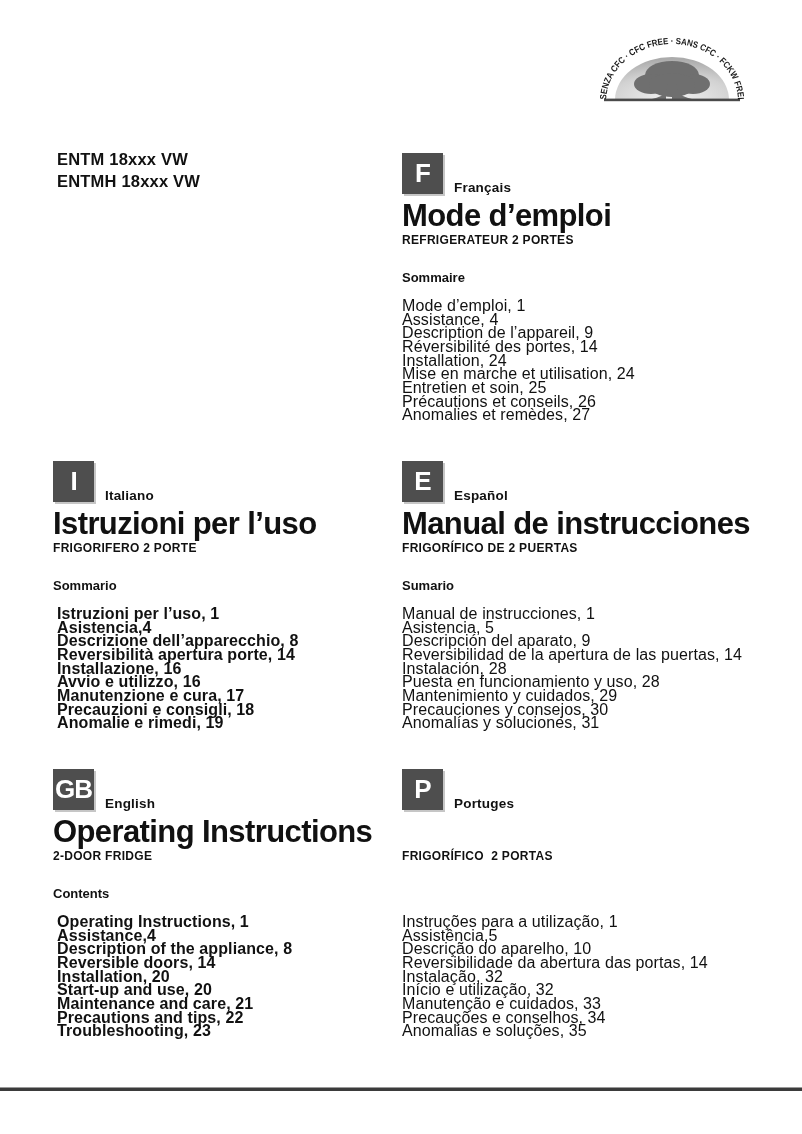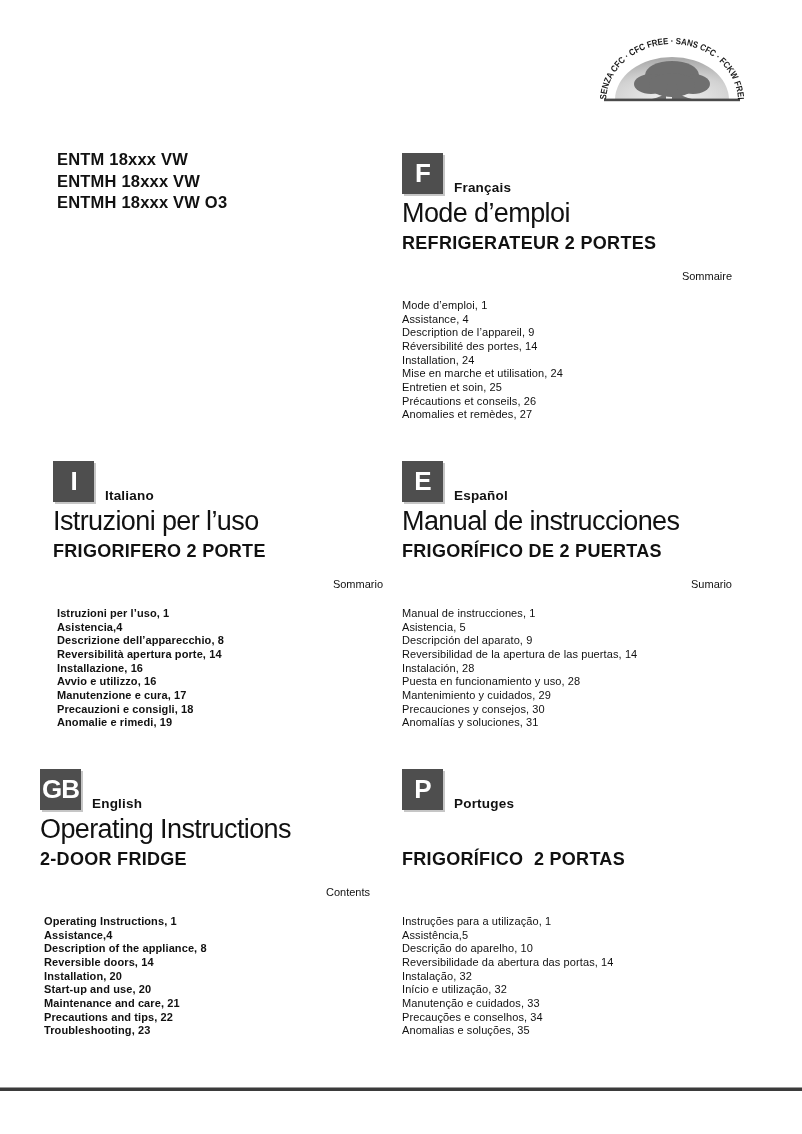--- a/index.html
+++ b/index.html
@@ -13,42 +13,42 @@
     font-weight:bold; font-size:16.5px; line-height:21.5px;
     letter-spacing:.2px; white-space:pre;
   }
   
   .logo { position:absolute; left:592px; top:34px; }
   
   .section { position:absolute; width:335px; height:280px; }
   .sec-fr { left:402px; top:153px; }
   .sec-it { left:53px;  top:461px; }
   .sec-es { left:402px; top:461px; }
-  .sec-gb { left:40px;  top:769px; }
+  .sec-gb { left:53px;  top:769px; }
   .sec-pt { left:402px; top:769px; }
   .badge {
     position:absolute; left:0; top:0; width:41px; height:41px;
     background:#4e4e4e; color:#fff; display:flex; align-items:center; justify-content:center;
     font-weight:bold; font-size:26px; letter-spacing:-1px;
     box-shadow:2px 2px 0 #c6c6c6;
   }
   .lang-label { position:absolute; left:52px; top:11px; font-size:13.5px; font-weight:bold; letter-spacing:.2px;margin-top:16px; }
   .sec-title {
     position:absolute; left:0; top:45px;
-    font-size:27px; font-weight:normal; letter-spacing:-.6px; white-space:nowrap;
+    font-size:31px; font-weight:bold; letter-spacing:-.6px; white-space:nowrap;
   }
   .sec-subtitle {
     position:absolute; left:0; top:80px;
-    font-size:18px; font-weight:bold; letter-spacing:.3px; white-space:pre;
+    font-size:12px; font-weight:bold; letter-spacing:.3px; white-space:pre;
   }
   .toc-title {
-    position:absolute; left:0; top:117px; width:330px; text-align:right;
-    font-size:11px; font-weight:normal;
+    position:absolute; left:0; top:117px; width:330px; text-align:left;
+    font-size:13px; font-weight:bold;
   }
-  .toc { position:absolute; left:0; top:146px; font-size:11px; line-height:13.65px; letter-spacing:.1px; }
+  .toc { position:absolute; left:0; top:146px; font-size:16px; line-height:13.65px; letter-spacing:.1px; }
   .sec-it .toc, .sec-gb .toc { left:4px;font-weight:bold; }
   .toc-item { white-space:nowrap; }
   
   .bottom-rule {
     position:absolute; left:0; right:0; top:1088px; height:3px;
     background:#3b3b3b; box-shadow:0 -1px 0 #9a9a9a;
   }
 </style>
 </head>
 <body>
@@ -75,21 +75,21 @@
       <path d="M 76,48 L 74,58 Q 70,63 60,65 L 74,65 L 74,61 Q 77,59 80,61 L 80,65 L 100,65 Q 90,63 86,58 L 84,48 Z"></path>
     </g>
 
     <rect x="12" y="64.6" width="136" height="2.6" fill="#4a4a4a"></rect>
 
     <text font-family="Liberation Sans, sans-serif" font-size="9" font-weight="bold" fill="#1a1a1a" text-anchor="middle">
       <textPath href="#arcPath" startOffset="50%" textLength="190" lengthAdjust="spacingAndGlyphs">SENZA CFC · CFC FREE · SANS CFC · FCKW FREI</textPath>
     </text>
   </svg>
 
-  <div class="models"><div class="toc-item">ENTM 18xxx VW</div><div class="toc-item">ENTMH 18xxx VW</div><div class="toc-item">ENTMH 18xxx VW  O3</div></div>
+  <div class="models"><div class="toc-item">ENTM 18xxx VW</div><div class="toc-item">ENTMH 18xxx VW</div></div>
 
   <section class="section sec-fr">
     <div class="badge">
         <span>F</span>
       </div>
     <div class="lang-label">Français</div>
     <div class="sec-title">Mode d’emploi</div>
     <div class="sec-subtitle">REFRIGERATEUR 2 PORTES</div>
     <div class="toc-title">Sommaire</div>
     <div class="toc">

